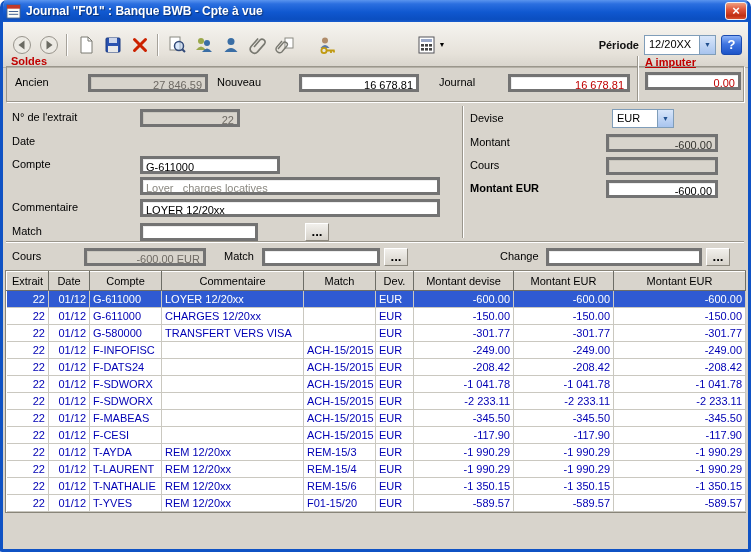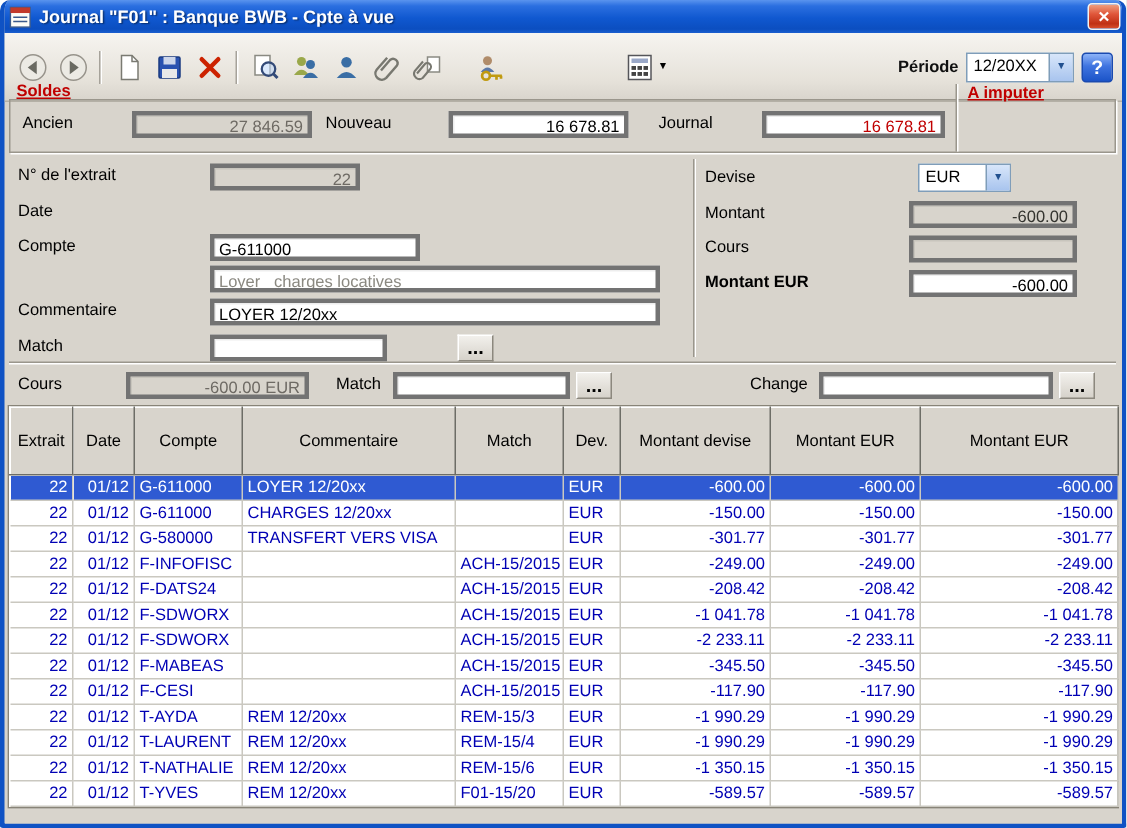--- a/index.html
+++ b/index.html
@@ -98,21 +98,21 @@
   }
   .vsep { position: absolute; width: 2px; border-left: 1px solid #9a968c; border-right: 1px solid #fff; }
   .hsep { position: absolute; height: 2px; border-top: 1px solid #9a968c; border-bottom: 1px solid #fff; }
   .acombo { position: absolute; height: 19px; }
   
   .grid-wrap { position: absolute; left: 2px; top: 270px; width: 741px; background: #fff; border: 1px solid #888478; }
   table.grid { border-collapse: collapse; table-layout: fixed; width: 739px; }
   table.grid th {
     height: 17px; background: var(--panel); font-weight: normal; font-size: 11px;
     border: 1px solid; border-color: #ffffff #6d6d66 #6d6d66 #ffffff;
-    padding: 16px 2px; white-space: nowrap; overflow: hidden;
+    padding: 3px 2px; white-space: nowrap; overflow: hidden;
   }
   table.grid td {
     height: 17px; padding: 0 3px; color: var(--navy);
     border-right: 1px solid #cac8c0; border-bottom: 1px solid #cac8c0;
     white-space: nowrap; overflow: hidden;
   }
   table.grid tr.selected td { background: var(--sel); color: #fff; }
   td.r, .r { text-align: right; }
   td.c, .c { text-align: right; }
 </style>
@@ -233,20 +233,21 @@
   <div class="groupbox" style="left:3px;top:66px;width:738px;height:36px"></div>
   <div class="vsep" style="left:634px;top:56px;height:45px"></div>
 
   <span class="lbl" style="left:12px;top:76px">Ancien</span>
   <div class="field num dis" style="left:85px;top:74px;width:120px">27 846.59</div>
   <span class="lbl" style="left:214px;top:76px">Nouveau</span>
   <div class="field num" style="left:296px;top:74px;width:120px">16 678.81</div>
   <span class="lbl" style="left:436px;top:76px">Journal</span>
   <div class="field num redtxt" style="left:505px;top:74px;width:122px">16 678.81</div>
   <span class="lbl red" style="left:642px;top:56px">A imputer</span>
+  <div class="field num redtxt" style="left:642px;top:72px;width:96px">0.00</div>
 
   <div class="vsep" style="left:459px;top:106px;height:132px"></div>
 
   <span class="lbl" style="left:9px;top:111px">N° de l'extrait</span>
   <div class="field num dis" style="left:137px;top:109px;width:100px">22</div>
 
   <span class="lbl" style="left:9px;top:135px">Date</span>
 
   <span class="lbl" style="left:9px;top:158px">Compte</span>
   <div class="field" style="left:137px;top:156px;width:140px">G-611000</div>

